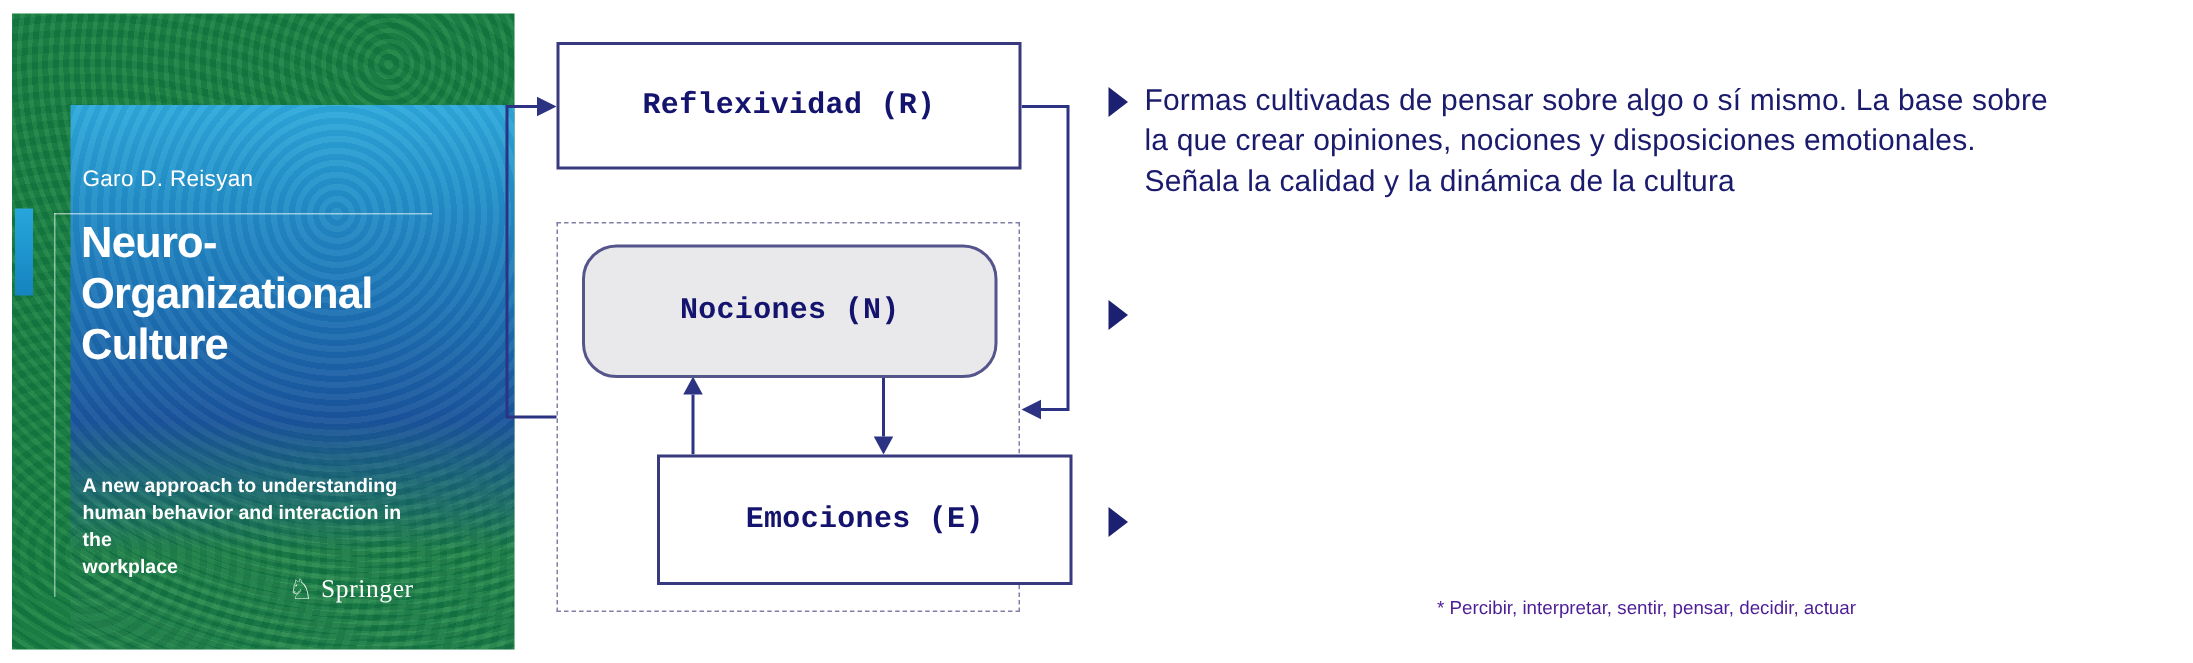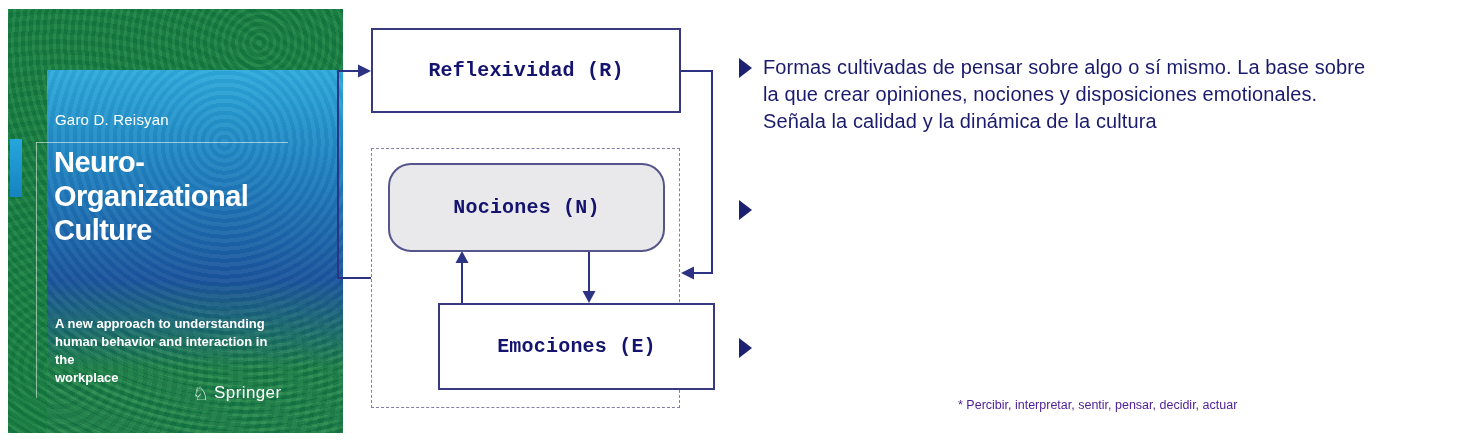--- a/index.html
+++ b/index.html
@@ -21,21 +21,21 @@
     background:linear-gradient(to bottom,#27a6dc,#1583bf);}
   .cover-vline{position:absolute;left:28px;top:133px;width:1px;height:256px;background:rgba(255,255,255,0.5);}
   .cover-hline{position:absolute;left:28px;top:133px;width:252px;height:1px;background:rgba(255,255,255,0.55);}
   .cover-author{position:absolute;left:47px;top:102px;color:#fff;font-size:15px;letter-spacing:0.2px;}
   .cover-title{position:absolute;left:46px;top:136px;color:#fff;font-weight:bold;
     font-size:29px;line-height:34px;letter-spacing:-0.5px;white-space:pre-line;}
   .cover-subtitle{position:absolute;left:47px;top:270px;color:#fff;font-weight:bold;
     font-size:13px;line-height:18px;white-space:pre-line;width:230px;margin-top:36px;}
   .springer{position:absolute;left:184px;top:374px;display:flex;align-items:center;color:#fff;}
   .springer .knight{font-family:"DejaVu Sans",sans-serif;font-size:19px;line-height:19px;margin-right:5px;}
-  .springer .word{font-family:Liberation Sans, sans-serif;font-size:17px;letter-spacing:0.4px;text-align:right;}
+  .springer .word{font-family:Liberation Serif, serif;font-size:17px;letter-spacing:0.4px;text-align:right;}
 
   
   .dbox{position:absolute;display:flex;align-items:center;justify-content:center;
     color:#14146e;font-weight:bold;font-size:20px;letter-spacing:0.2px;background:#fff;
     border:2px solid #39397f;box-sizing:border-box;font-family:Liberation Mono, monospace;}
   .box-reflex{left:371px;top:28px;width:310px;height:85px;}
   .dashed-group{position:absolute;left:371px;top:148px;width:309px;height:260px;
     border:1px dashed #8080a8;box-sizing:border-box;}
   .box-nociones{left:388px;top:163px;width:277px;height:89px;background:#e9e9ec;border-color:#55558c;border-radius:23px;}
   .box-emociones{left:407px;top:303px;width:277px;height:87px;margin-left:31px;}

